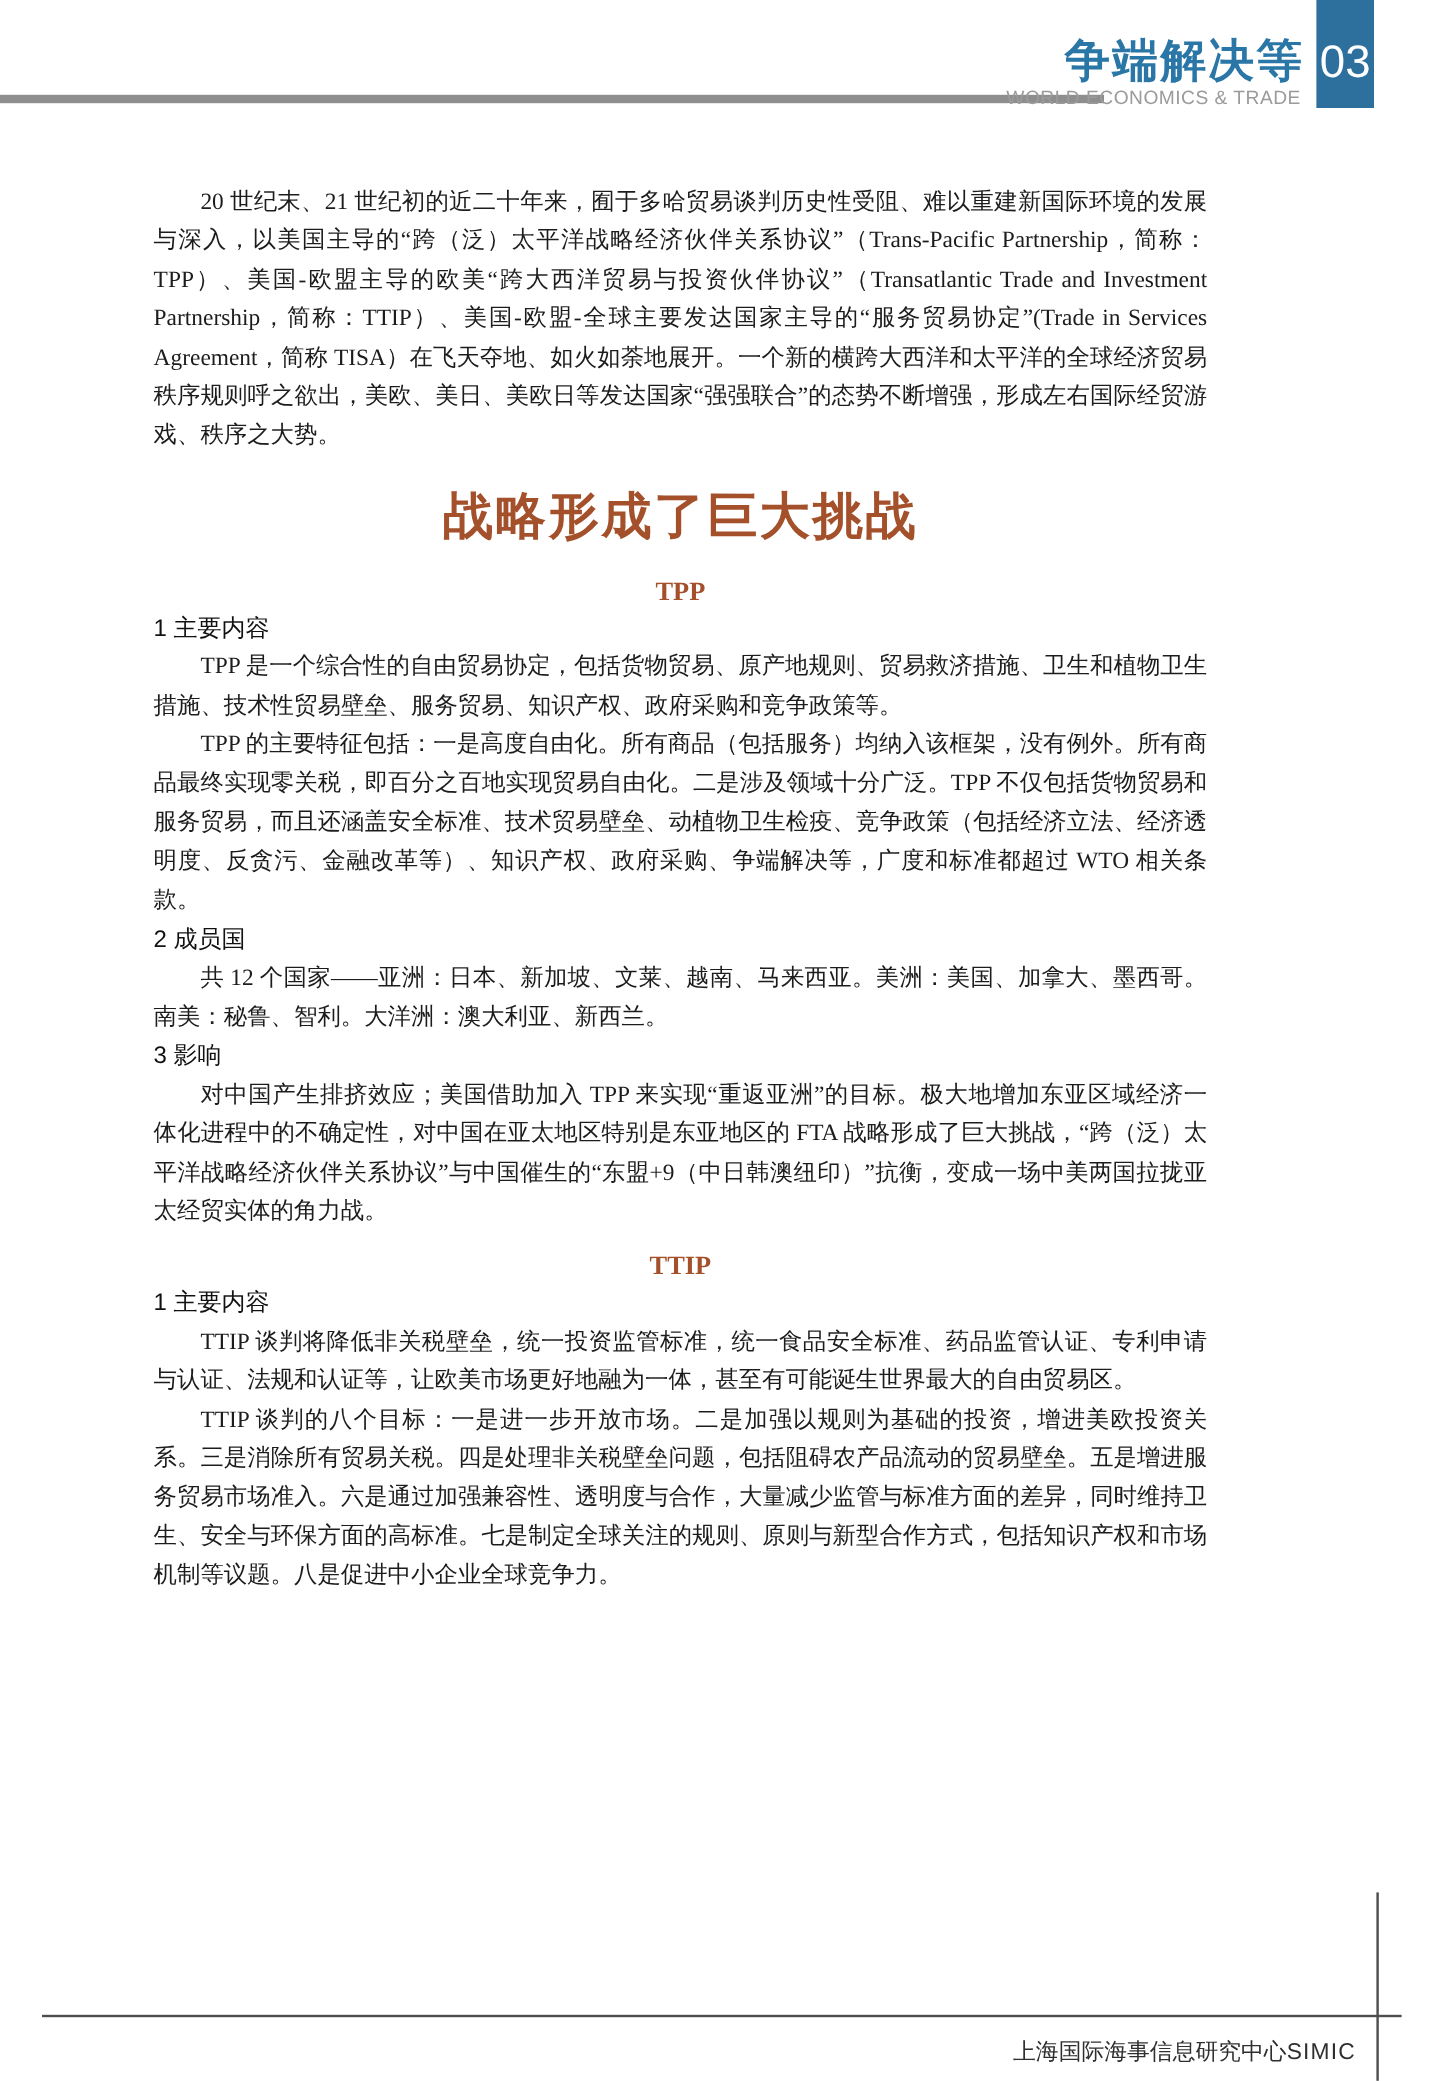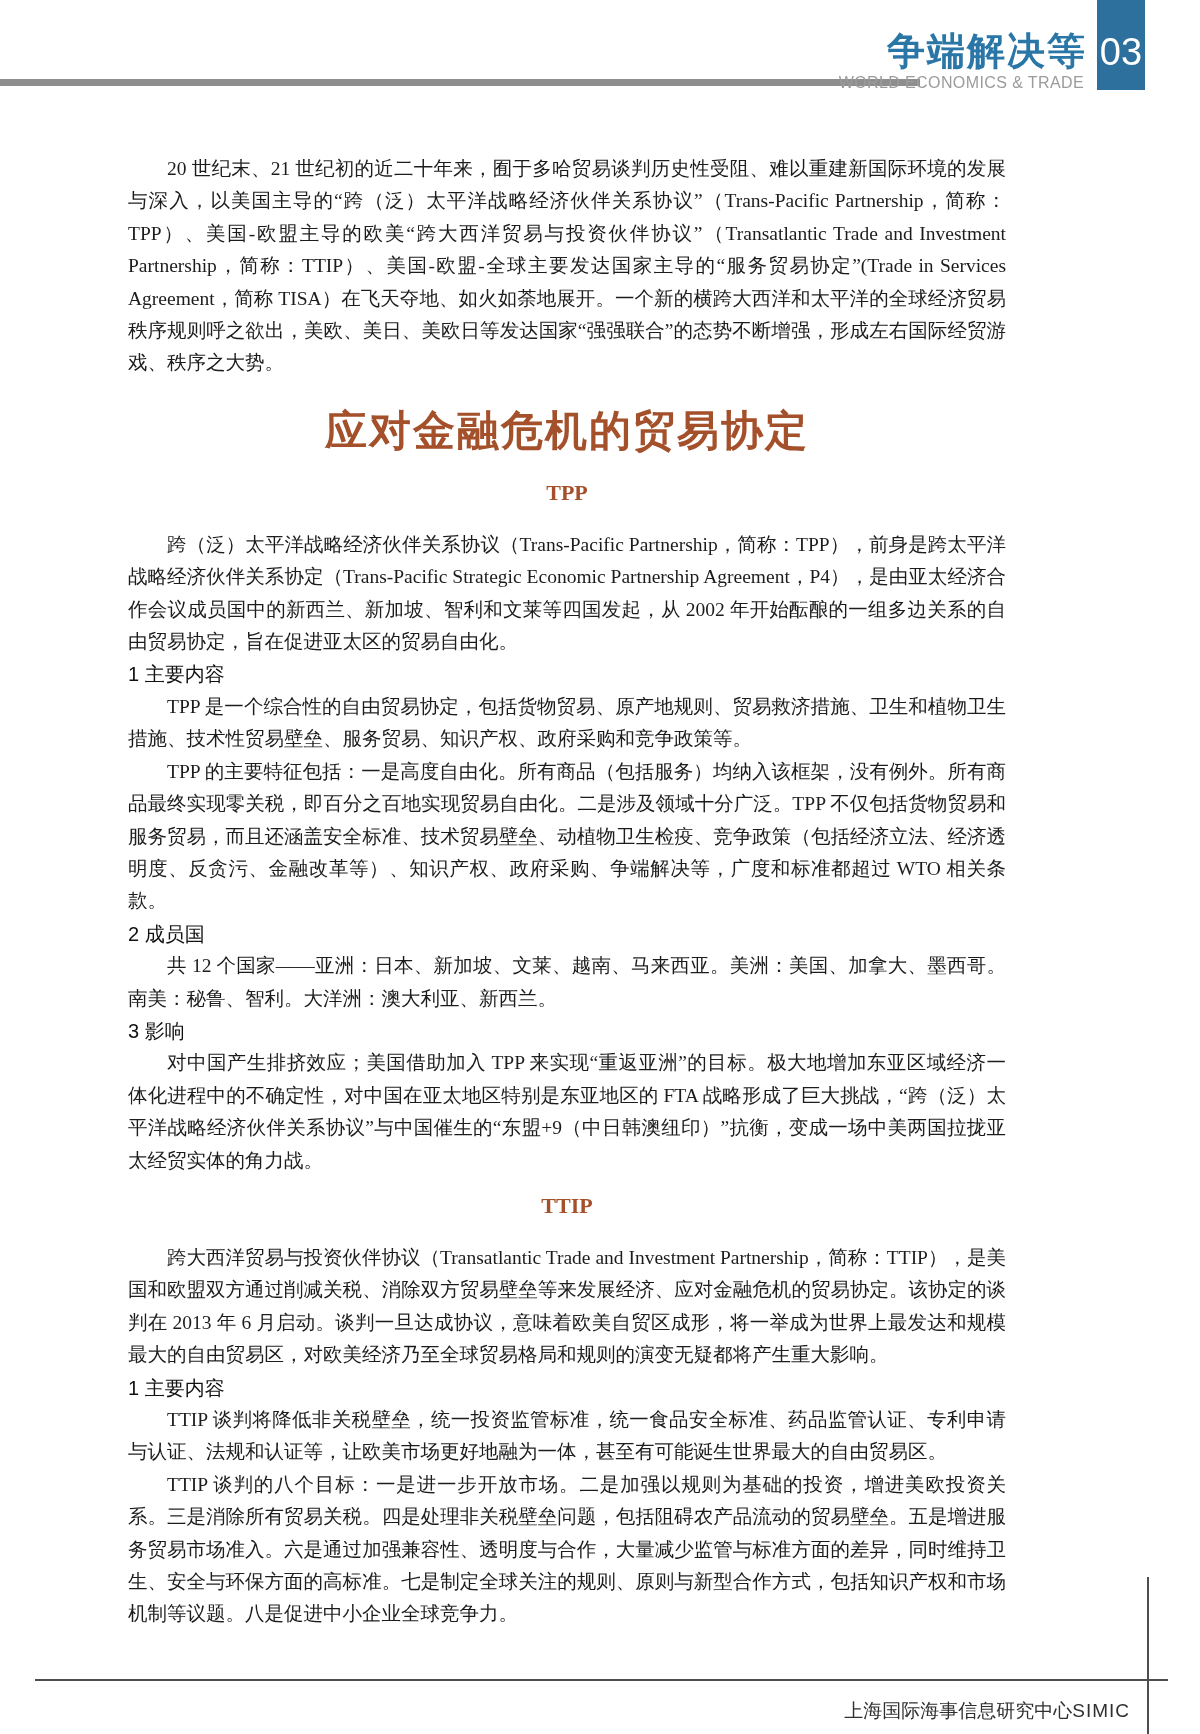--- a/index.html
+++ b/index.html
@@ -65,36 +65,34 @@
 <div class="header-title">争端解决等</div>
 <div class="header-en">WORLD ECONOMICS &amp; TRADE</div>
 <div class="page-box">
   <span>03</span>
 </div>
 
 <div class="main">
 
   <p class="para">20 世纪末、21 世纪初的近二十年来，囿于多哈贸易谈判历史性受阻、难以重建新国际环境的发展与深入，以美国主导的“跨（泛）太平洋战略经济伙伴关系协议”（Trans-Pacific Partnership，简称：TPP）、美国-欧盟主导的欧美“跨大西洋贸易与投资伙伴协议”（Transatlantic Trade and Investment Partnership，简称：TTIP）、美国-欧盟-全球主要发达国家主导的“服务贸易协定”(Trade in Services Agreement，简称 TISA）在飞天夺地、如火如荼地展开。一个新的横跨大西洋和太平洋的全球经济贸易秩序规则呼之欲出，美欧、美日、美欧日等发达国家“强强联合”的态势不断增强，形成左右国际经贸游戏、秩序之大势。</p>
 
-  <h1 class="article-title">应对金融危机的贸易协定</h1>
+  <h1 class="article-title">战略形成了巨大挑战</h1>
 
   <h2 class="sec-head">TPP</h2>
 
-  <p class="para first-after-head">跨（泛）太平洋战略经济伙伴关系协议（Trans-Pacific Partnership，简称：TPP），前身是跨太平洋战略经济伙伴关系协定（Trans-Pacific Strategic Economic Partnership Agreement，P4），是由亚太经济合作会议成员国中的新西兰、新加坡、智利和文莱等四国发起，从 2002 年开始酝酿的一组多边关系的自由贸易协定，旨在促进亚太区的贸易自由化。</p>
   <h3 class="subhead">1 主要内容</h3>
   <p class="para">TPP 是一个综合性的自由贸易协定，包括货物贸易、原产地规则、贸易救济措施、卫生和植物卫生措施、技术性贸易壁垒、服务贸易、知识产权、政府采购和竞争政策等。</p>
   <p class="para">TPP 的主要特征包括：一是高度自由化。所有商品（包括服务）均纳入该框架，没有例外。所有商品最终实现零关税，即百分之百地实现贸易自由化。二是涉及领域十分广泛。TPP 不仅包括货物贸易和服务贸易，而且还涵盖安全标准、技术贸易壁垒、动植物卫生检疫、竞争政策（包括经济立法、经济透明度、反贪污、金融改革等）、知识产权、政府采购、争端解决等，广度和标准都超过 WTO 相关条款。</p>
   <h3 class="subhead">2 成员国</h3>
   <p class="para">共 12 个国家——亚洲：日本、新加坡、文莱、越南、马来西亚。美洲：美国、加拿大、墨西哥。南美：秘鲁、智利。大洋洲：澳大利亚、新西兰。</p>
   <h3 class="subhead">3 影响</h3>
   <p class="para">对中国产生排挤效应；美国借助加入 TPP 来实现“重返亚洲”的目标。极大地增加东亚区域经济一体化进程中的不确定性，对中国在亚太地区特别是东亚地区的 FTA 战略形成了巨大挑战，“跨（泛）太平洋战略经济伙伴关系协议”与中国催生的“东盟+9（中日韩澳纽印）”抗衡，变成一场中美两国拉拢亚太经贸实体的角力战。</p>
 
   <h2 class="sec-head ttip-head">TTIP</h2>
 
-  <p class="para first-after-head">跨大西洋贸易与投资伙伴协议（Transatlantic Trade and Investment Partnership，简称：TTIP），是美国和欧盟双方通过削减关税、消除双方贸易壁垒等来发展经济、应对金融危机的贸易协定。该协定的谈判在 2013 年 6 月启动。谈判一旦达成协议，意味着欧美自贸区成形，将一举成为世界上最发达和规模最大的自由贸易区，对欧美经济乃至全球贸易格局和规则的演变无疑都将产生重大影响。</p>
   <h3 class="subhead">1 主要内容</h3>
   <p class="para">TTIP 谈判将降低非关税壁垒，统一投资监管标准，统一食品安全标准、药品监管认证、专利申请与认证、法规和认证等，让欧美市场更好地融为一体，甚至有可能诞生世界最大的自由贸易区。</p>
   <p class="para">TTIP 谈判的八个目标：一是进一步开放市场。二是加强以规则为基础的投资，增进美欧投资关系。三是消除所有贸易关税。四是处理非关税壁垒问题，包括阻碍农产品流动的贸易壁垒。五是增进服务贸易市场准入。六是通过加强兼容性、透明度与合作，大量减少监管与标准方面的差异，同时维持卫生、安全与环保方面的高标准。七是制定全球关注的规则、原则与新型合作方式，包括知识产权和市场机制等议题。八是促进中小企业全球竞争力。</p>
 
 </div>
 
 <div class="footer-hline"></div>
 <div class="footer-vline"></div>
 <div class="footer-text">
   <span>上海国际海事信息研究中心</span><span class="abbr">SIMIC</span>

